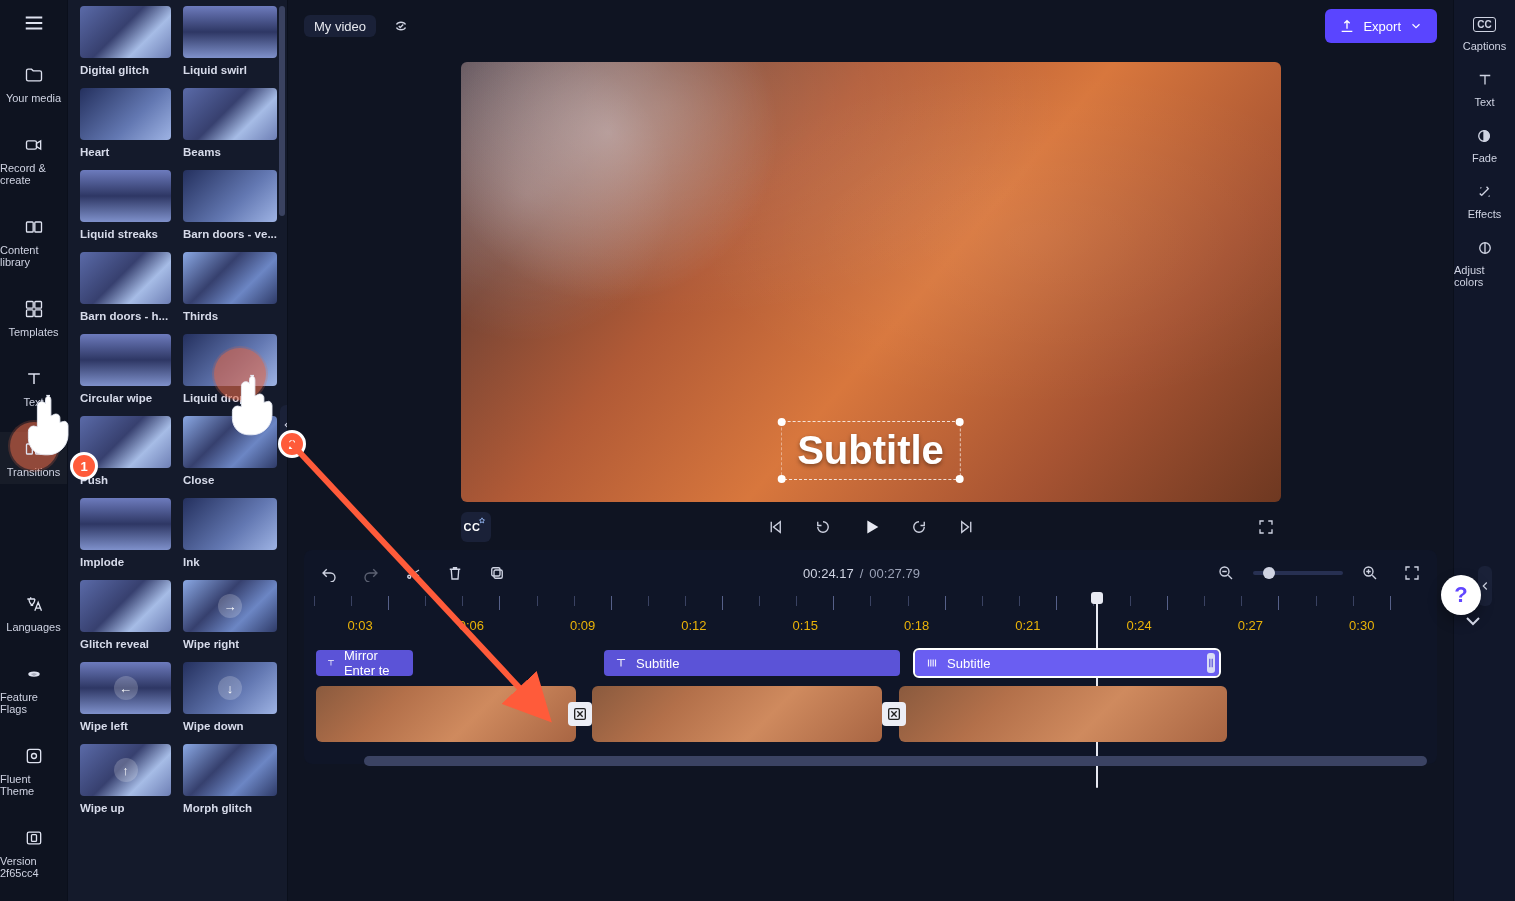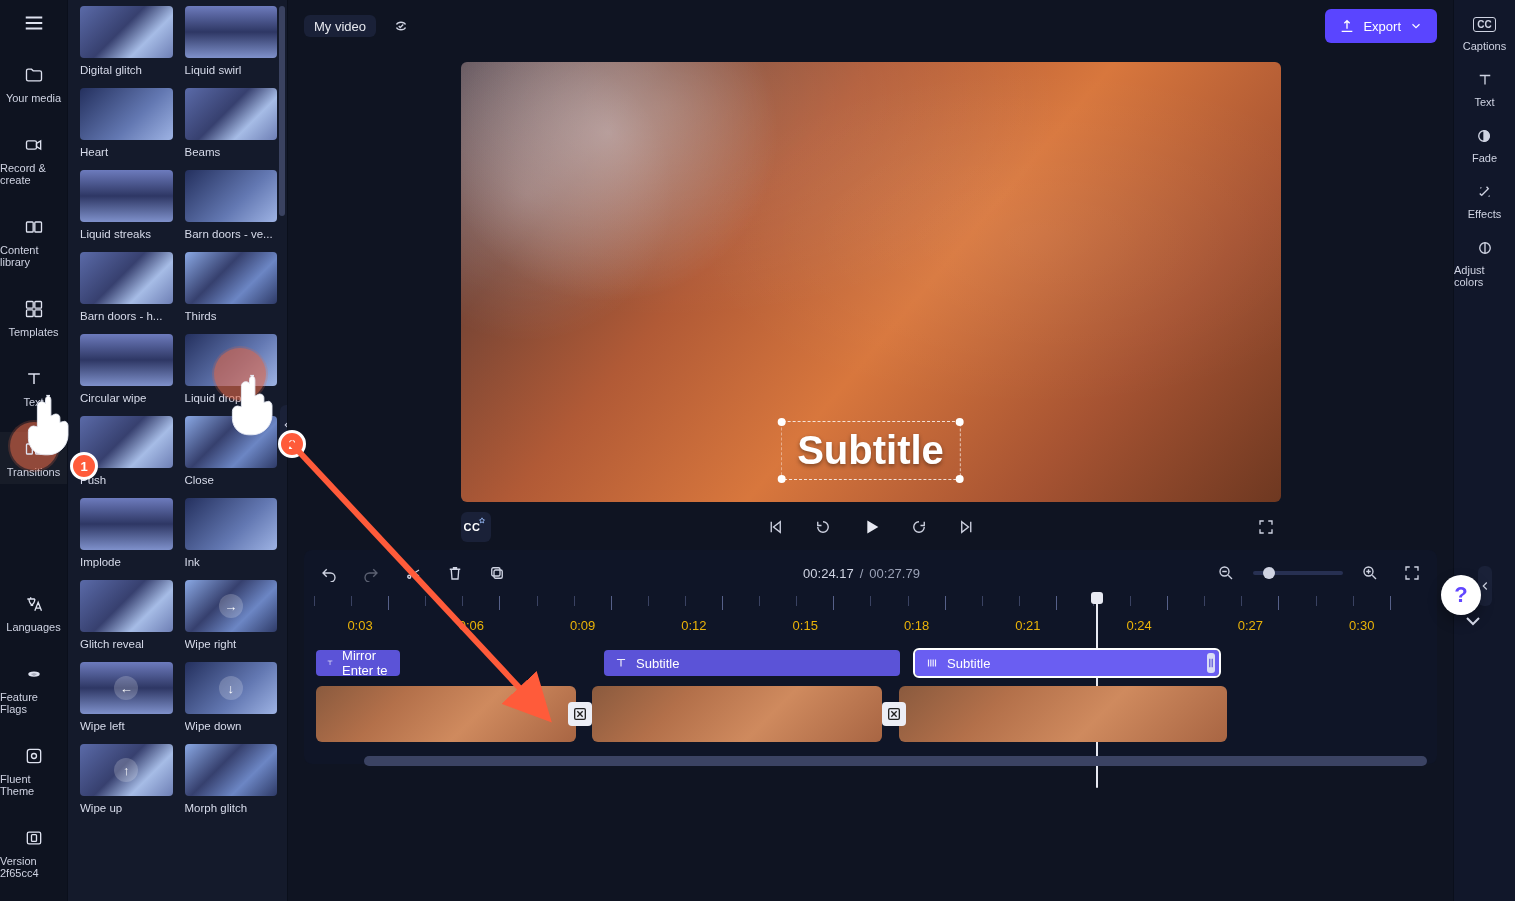--- a/index.html
+++ b/index.html
@@ -62,21 +62,21 @@
   }
   .scrollbar{position:absolute;top:6px;right:2px;width:6px;height:210px;background:#3a4260;border-radius:3px}
   .grid{display:grid;grid-template-columns:1fr 1fr;gap:12px;padding:6px 10px 16px 12px}
   .tile{display:flex;flex-direction:column;gap:6px}
   .thumb{width:100%;height:52px;border-radius:4px;background:linear-gradient(135deg,#5a6aa8,#37406f 45%,#a6bce6 70%,#6e7fb5);position:relative;overflow:hidden}
   .thumb.v2{background:linear-gradient(135deg,#8aa8e4,#36406e 40%,#6c86c4 68%,#2e3a67)}
   .thumb.v3{background:linear-gradient(180deg,#6d7bbd,#2e3764 50%,#7f91cb)}
   .thumb.v4{background:linear-gradient(135deg,#24305e,#6378b2 60%,#9eb3e4)}
   .thumb .dot{position:absolute;border-radius:50%;color:#fff;background:rgba(255,255,255,.2);width:24px;height:24px;display:flex;align-items:center;justify-content:center}
   .thumb .dot.c{left:50%;top:50%;transform:translate(-50%,-50%)}
-  .label{font-size:11.5px;color:#d7dbea;white-space:nowrap;overflow:hidden;text-overflow:ellipsis;}
+  .label{font-size:11.5px;color:#d7dbea;white-space:nowrap;overflow:hidden;text-overflow:ellipsis;font-weight:bold;}
   
   .header{
     grid-column:3; grid-row:1;
     display:flex;align-items:center;gap:10px;padding:8px 16px;background:var(--bg)
   }
   .pill{height:22px;display:flex;align-items:center;gap:10px;border-radius:6px;padding:0 10px}
   .title-pill{background:#1a2138}
   .icon-btn{width:30px;height:30px;border-radius:6px;display:flex;align-items:center;justify-content:center}
   .icon-btn.ghost{background:transparent}
   .export{margin-left:auto;background:var(--primary-600);color:#fff;padding:0 14px;height:34px;border-radius:6px;display:flex;align-items:center;gap:8px}
@@ -589,21 +589,21 @@
             <div class="rl" style="left: 83%;">0:27</div>
             <div class="rl" style="left: 93%;">0:30</div>
           </div>
         <div class="playhead" id="playhead" style="left: 782px;"></div>
       </div>
 
       <div class="tracks">
 
         <div class="clip-row" style="left:0;right:0;top:26px">
           <div id="clips">
-              <div class="clip" style="left: 2px; width: 84px;">
+              <div class="clip" style="left: 2px; width: 97px;">
                 <svg class="type-ic" viewBox="0 0 24 24" width="14" height="14" fill="none" stroke="#fff" stroke-width="2">
                   <path d="M5 6h14M12 6v12"></path>
                 </svg>
                 <span>Mirror Enter te</span>
               </div>
               <div class="clip" style="left: 290px; width: 296px;">
                 <svg class="type-ic" viewBox="0 0 24 24" width="14" height="14" fill="none" stroke="#fff" stroke-width="2">
                   <path d="M5 6h14M12 6v12"></path>
                 </svg>
                 <span>Subtitle</span>

